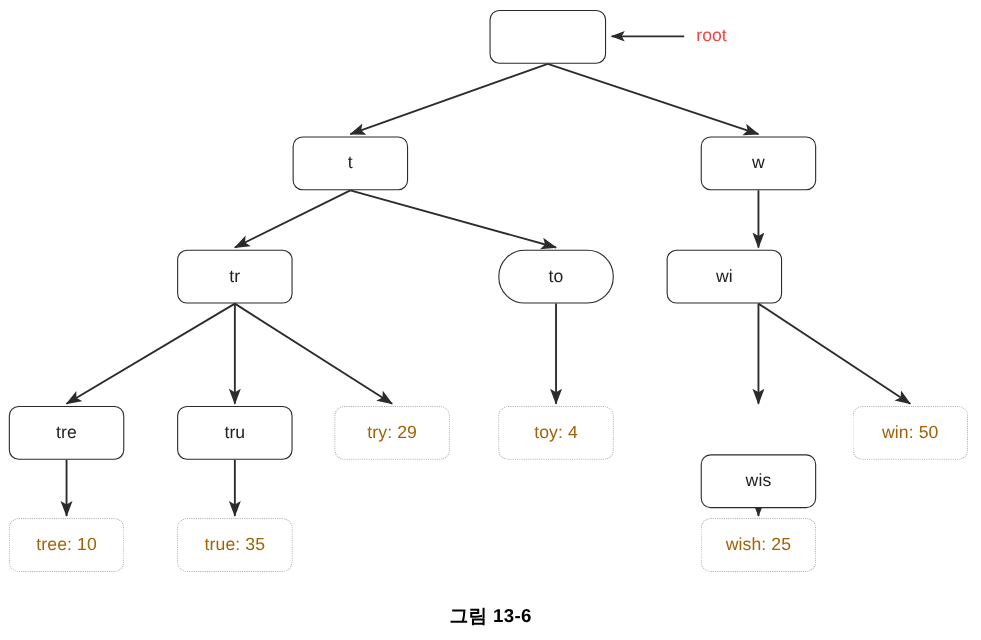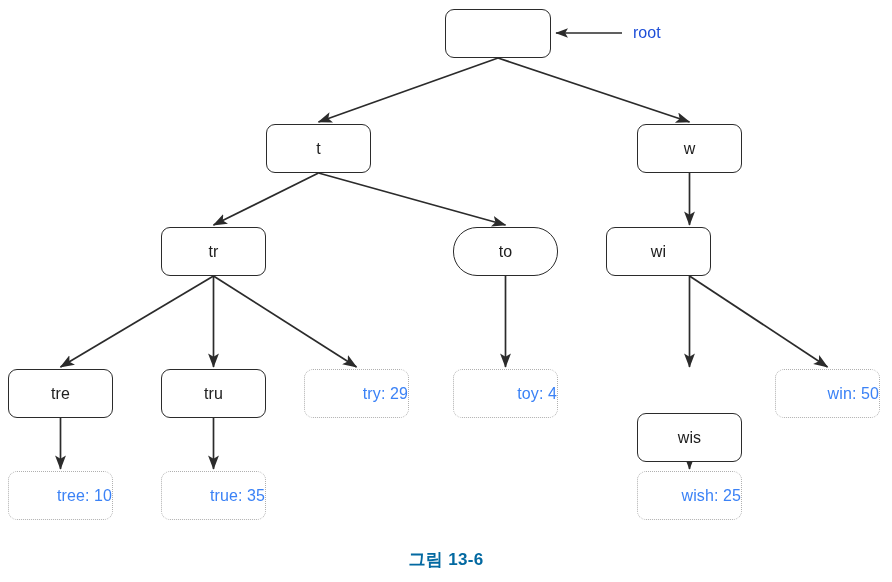--- a/index.html
+++ b/index.html
@@ -39,41 +39,40 @@
     font-size: 16px;
     color: #202020;
     letter-spacing: 0.1px;
     line-height: 1;
   }
   .node.solid {
     border: 1.6px solid #2b2b2b;
   }
   .node.dotted {
     border: 1.7px dotted #b0b0b0;
-    color: #3b82f6;
-    justify-content: flex-end;
+    color: #a16207;
   }
   .node-label {
     white-space: nowrap;
   }
   .root-annotation {
     position: absolute;
     font-size: 16px;
-    color: #1d4ed8;
+    color: #ef4444;
     white-space: nowrap;
     line-height: 1;
   }
   .caption {
     position: absolute;
     left: 0;
     width: 892px;
     text-align: center;
     font-size: 17px;
     font-weight: bold;
-    color: #0369a1;
+    color: #000000;
     letter-spacing: 0.3px;
   }
 </style>
 </head>
 <body>
 
 <div id="diagram-root">
 
   <svg class="edges" viewBox="0 0 892 582" xmlns="http://www.w3.org/2000/svg">
     <defs>

